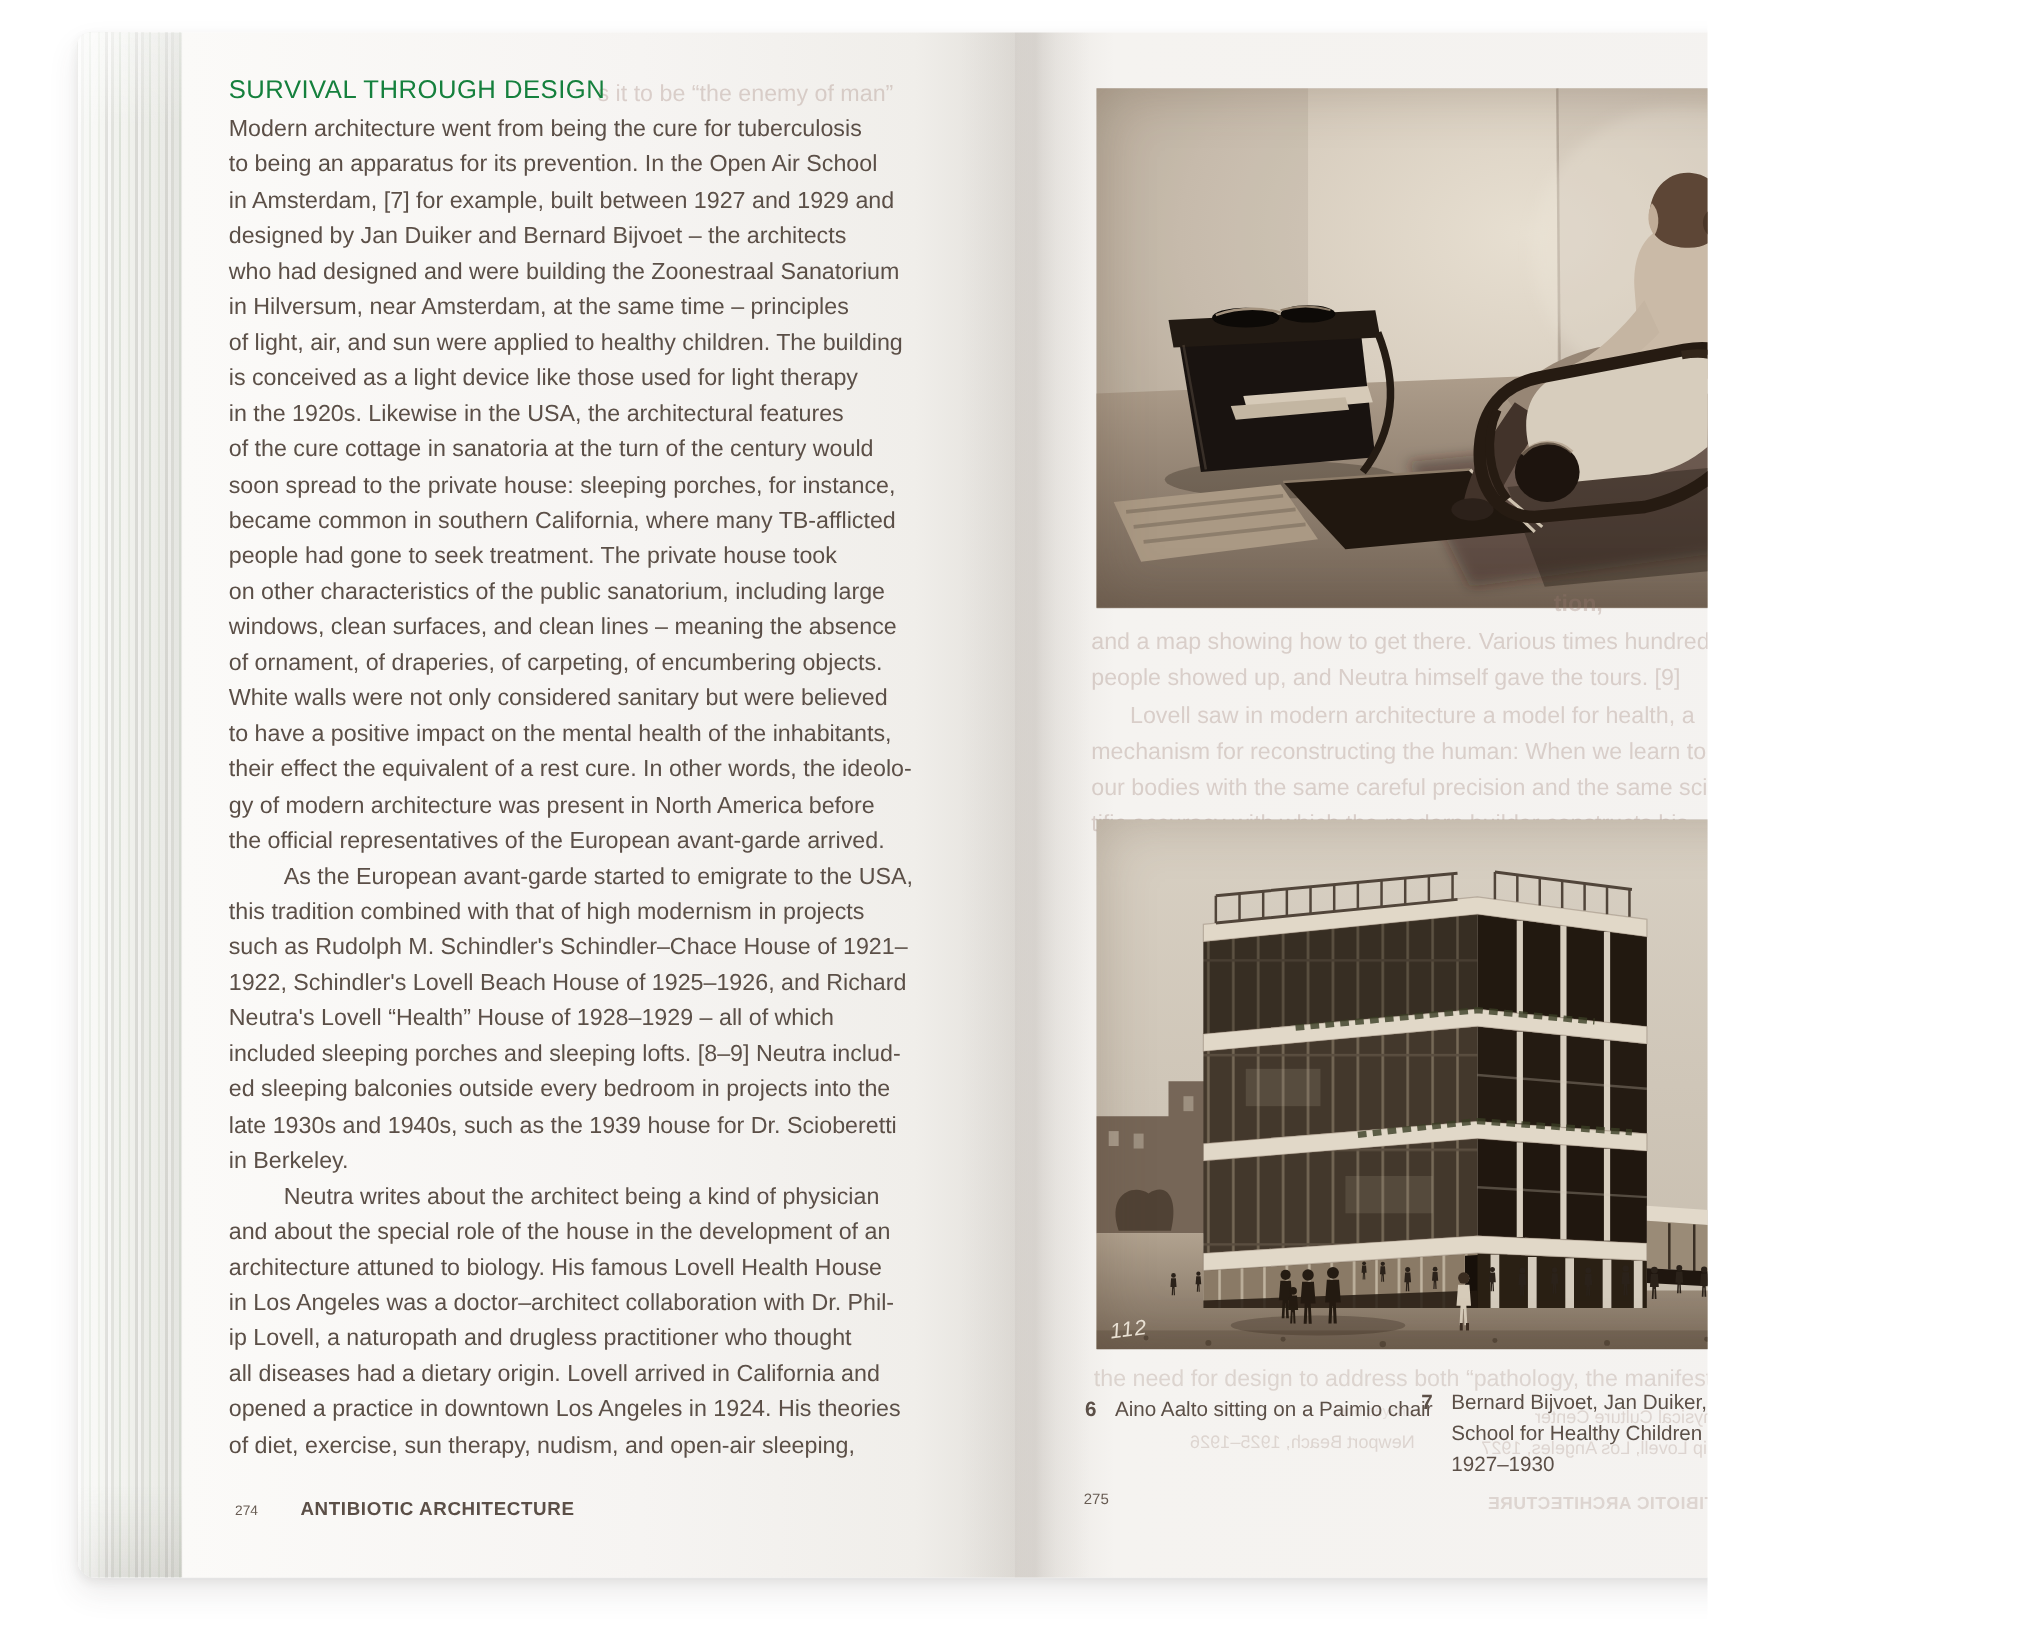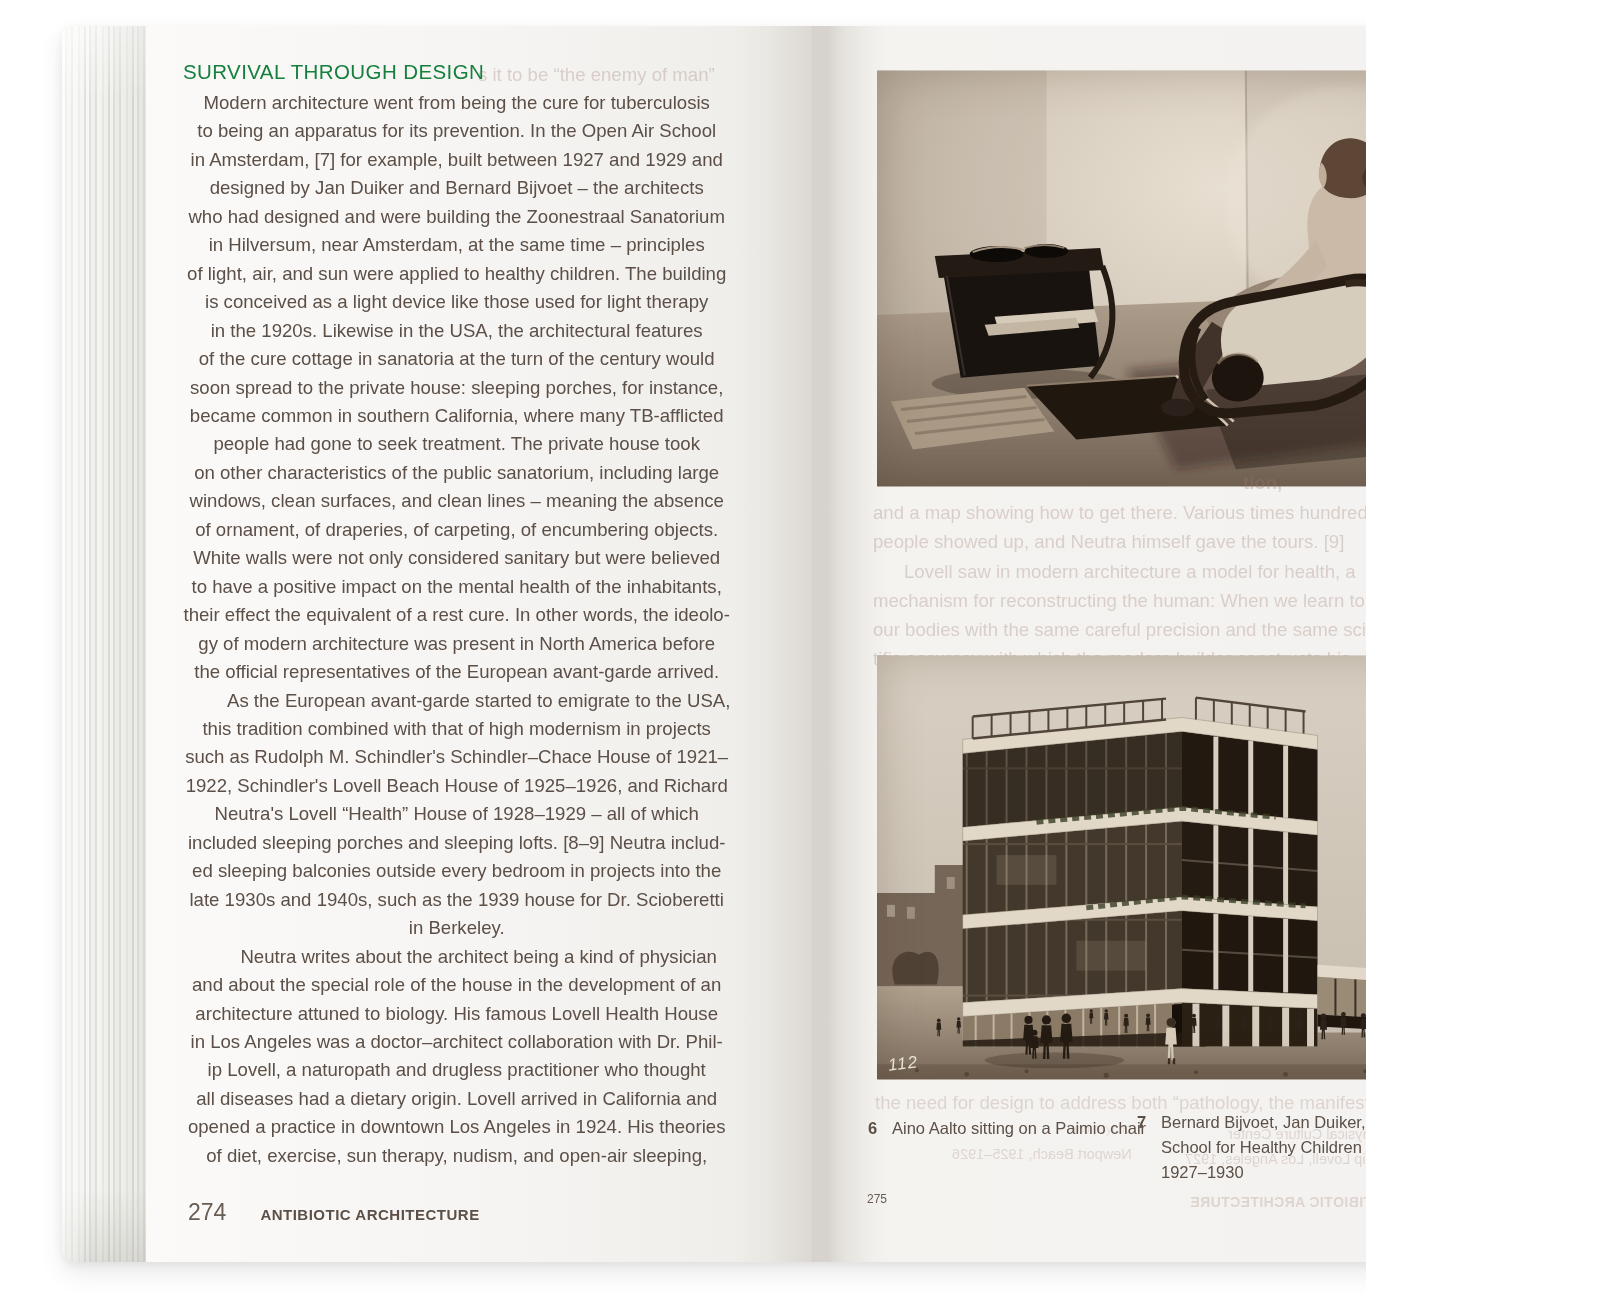--- a/index.html
+++ b/index.html
@@ -20,24 +20,24 @@
         background:linear-gradient(90deg,#dbd7d2 0%,#eae7e3 3%,#f5f3f0 11%,#f4f2f0 100%);}
   .fore-right{position:absolute;right:0;top:0;bottom:0;width:21px;border-radius:0 6px 18px 0;
         background:linear-gradient(90deg,#f3f1ef 0%,#f3f1ef 35%,#dcdad5 45%,#efede9 55%,
         #c9d2c2 62%,#efede9 69%,#dedcd7 77%,#c1272d 84%,#b02126 91%,#efede9 93%,#f4f2f0 100%);}
   .gutter{position:absolute;left:706px;top:0;bottom:0;width:104px;
         background:linear-gradient(90deg,rgba(0,0,0,0) 0%,rgba(110,100,90,.06) 45%,
         rgba(110,100,90,.13) 58%,rgba(110,100,90,.05) 74%,rgba(0,0,0,0) 100%);}
   .abs{position:absolute;}
   .heading{left:183px;top:60px;font-size:20.5px;letter-spacing:.4px;color:#15803d;white-space:pre;}
   .bodycol{left:183px;top:89px;font-size:18.6px;line-height:28.45px;color:#5b4f47;}
-  .para{white-space:pre;text-align:center;}
+  .para{white-space:pre;}
   .para.indent{text-indent:44px;}
   .footer-left{left:188px;top:1199px;display:flex;align-items:baseline;}
-  .pagenum{font-size:23px;color:#685c53;}
+  .pagenum{font-size:11px;color:#685c53;}
   .runtitle{font-size:15px;font-weight:bold;letter-spacing:.5px;margin-left:34px;color:#5b4f47;}
   .photo{overflow:hidden;border-radius:1px;}
   .photo .vignette{position:absolute;inset:0;box-shadow:inset 0 0 46px rgba(86,64,48,.28);pointer-events:none;}
   .fig1{left:877px;top:70px;width:593px;height:417px;}
   .fig2{left:877px;top:655px;width:593px;height:425px;}
   .ghost{color:rgba(151,123,112,.30);white-space:pre;}
   .ghost-ltop{left:478px;top:64px;font-size:18.6px;color:rgba(158,129,119,.32);}
   .ghost-tion{left:1243px;top:472px;font-size:18.6px;font-weight:bold;}
   .ghost-mid{left:873px;top:498px;font-size:18.6px;line-height:29.3px;}
   .ghost-below{left:875px;top:1092px;font-size:18.6px;color:rgba(151,123,112,.26);}

